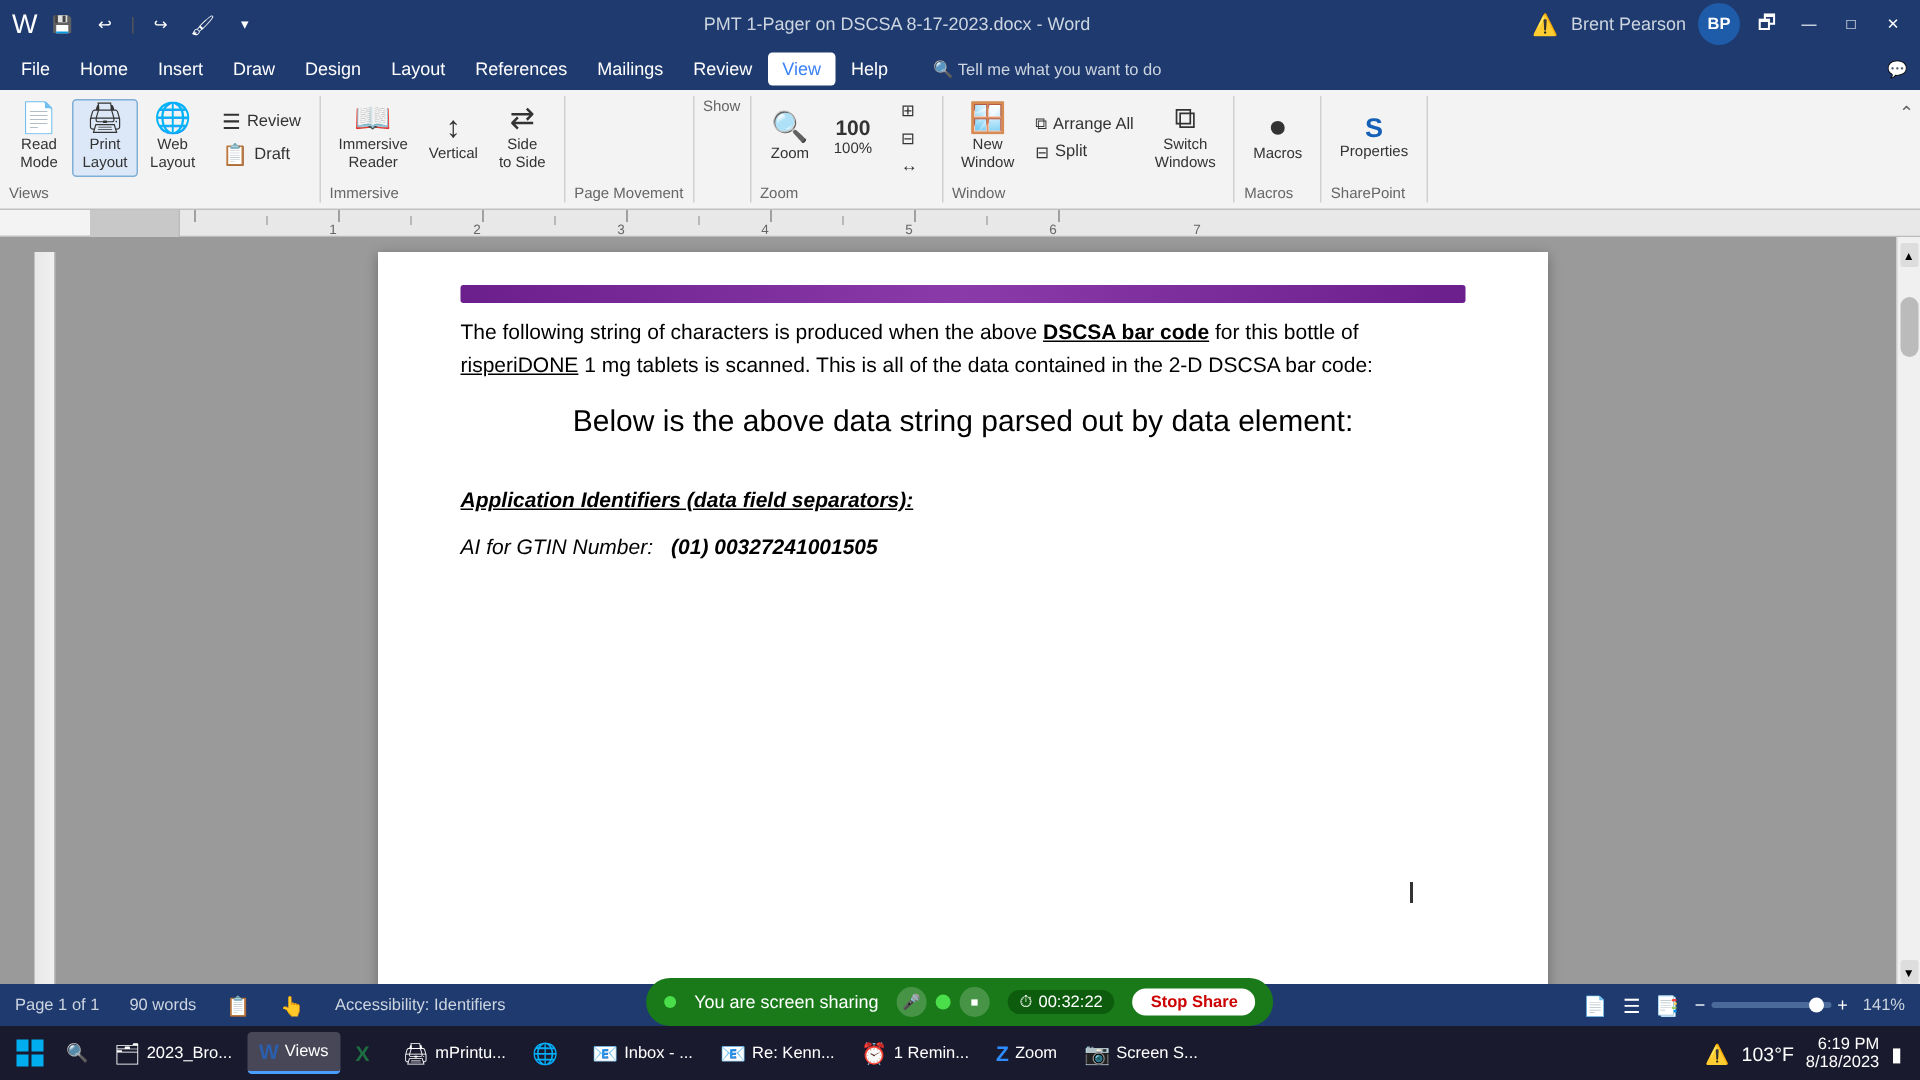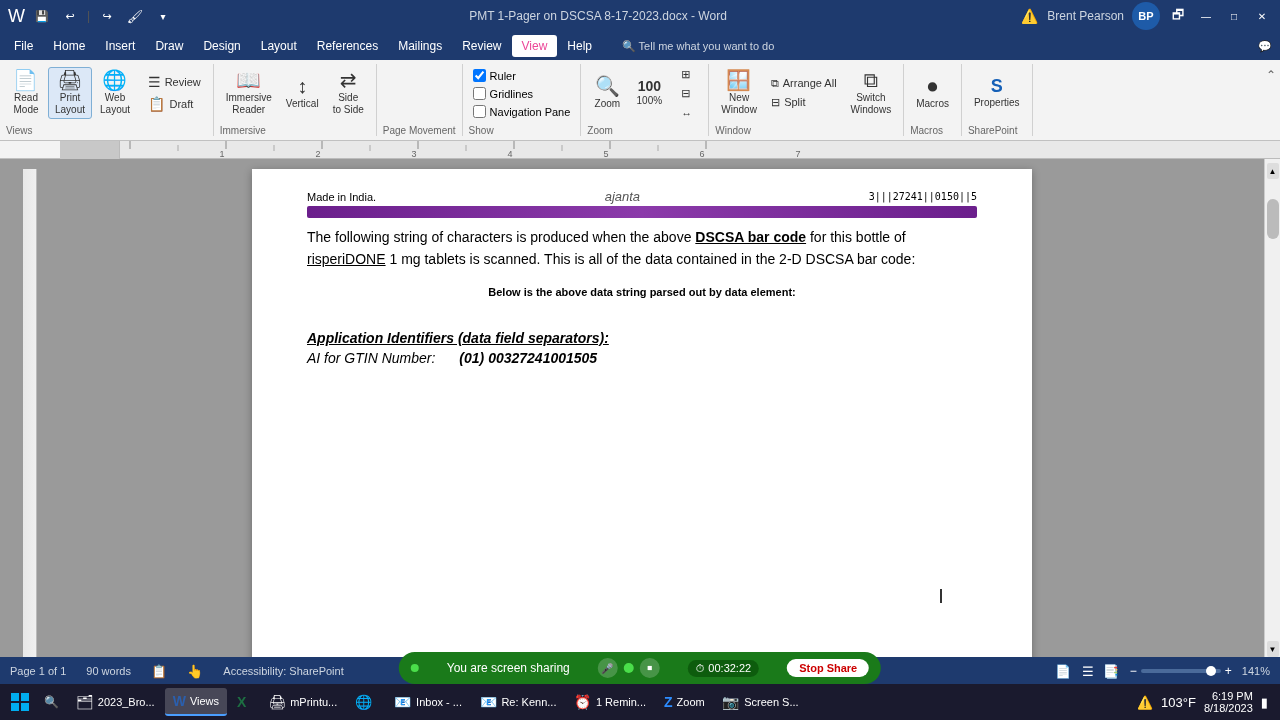--- a/index.html
+++ b/index.html
@@ -28,21 +28,21 @@
       padding: 0 4px;
       background: #1e3a6e;
     }
     .menu-item {
       padding: 4px 10px;
       color: white;
       font-size: 12px;
       cursor: pointer;
       border-radius: 3px;
     }
-    .menu-item.active { background: white; color: #ec4899; }
+    .menu-item.active { background: white; color: #3b82f6; }
 
     #ribbon-content {
       background: #f3f3f3;
       border-bottom: 1px solid #c0c0c0;
       display: flex;
       align-items: stretch;
       padding: 4px 0;
       min-height: 80px;
     }
 
@@ -165,22 +165,22 @@
     .underline { text-decoration: underline; }
     .bold { font-weight: bold; }
     .big-code {
       font-size: 16px;
       font-weight: bold;
       text-align: center;
       margin: 20px 0;
       letter-spacing: 1px;
     }
     .section-header {
-      font-size: 11px;
-      font-weight: bold;
+      font-size: 20px;
+      font-weight: normal;
       text-align: center;
       margin: 15px 0 32px 0;
     }
     .data-row {
       display: flex;
       justify-content: center;
       gap: 30px;
       margin: 10px 0;
       font-size: 14px;
     }
@@ -248,21 +248,21 @@
       bottom: 36px;
       left: 50%;
       transform: translateX(-50%);
       background: #1a7a1a;
       color: white;
       border-radius: 20px;
       height: 32px;
       display: flex;
       align-items: center;
       padding: 0 12px;
-      gap: 28px;
+      gap: 12px;
       font-size: 12px;
       z-index: 100;
     }
     .sharing-dot { width: 8px; height: 8px; background: #4ade4a; border-radius: 50%; }
     .sharing-icons { display: flex; gap: 6px; }
     .sharing-icon { width: 20px; height: 20px; border-radius: 50%; background: rgba(255,255,255,0.2); display: flex; align-items: center; justify-content: center; font-size: 10px; cursor: pointer; }
     .timer-badge { background: #0d5c0d; border-radius: 12px; padding: 2px 8px; font-size: 11px; display: flex; align-items: center; gap: 4px; }
     .stop-share-btn {
       background: white;
       color: #cc0000;
@@ -372,34 +372,20 @@
     <div class="ribbon-group-label">Immersive</div>
   </div>
 
   <div class="ribbon-group">
     <div class="ribbon-group-buttons">
     </div>
     <div class="ribbon-group-label">Page Movement</div>
   </div>
 
   <div class="ribbon-group">
-    <div class="ribbon-group-buttons" style="flex-direction:column; align-items:flex-start; gap:3px; padding:4px 2px;">
-      <label class="checkbox-item">
-        <input type="checkbox" checked="" style=""> 
-          <span>Ruler</span>
-      </label>
-      <label class="checkbox-item">
-        <input type="checkbox" style=""> 
-          <span>Gridlines</span>
-      </label>
-      <label class="checkbox-item">
-        <input type="checkbox" style=""> 
-          <span>Navigation Pane</span>
-      </label>
-    </div>
     <div class="ribbon-group-label">Show</div>
   </div>
 
   <div class="ribbon-group">
     <div class="ribbon-group-buttons">
       <div class="ribbon-btn">
         <span class="icon">🔍</span>
         <span class="label">Zoom</span>
       </div>
       <div class="ribbon-btn">
@@ -507,25 +493,20 @@
 </div>
 
 <div id="doc-area">
   <div id="left-margin">
     <div style="width:14px; background: linear-gradient(to right, #e8e8e8, #f0f0f0); height:100%; border-right:1px solid #bbb;"></div>
   </div>
 
   <div id="doc-scroll">
     <div id="doc-page">
 
-      <div style="display:flex; justify-content:space-between; align-items:center; margin-bottom:2px; font-size:11px;">
-        <span>Made in India.</span>
-        <span style="font-style:italic; font-size:13px; color:#555;">ajanta</span>
-        <span style="font-family:monospace; font-size:10px;">3|||27241||0150||5</span>
-      </div>
 
       <div class="purple-bar"></div>
 
       <p class="doc-text">
         <span>The following string of characters is produced when the above </span>
         <span class="underline bold">DSCSA bar code</span>
         <span> for this bottle of </span>
         <span class="underline">risperiDONE</span>
         <span> 1 mg tablets is scanned.  This is all of the data contained in the 2-D DSCSA bar code:</span>
       </p>
@@ -533,21 +514,21 @@
 
       <div class="section-header">Below is the above data string parsed out by data element:</div>
 
 
       <div style="position:absolute; right:90px; top:420px; width:2px; height:14px; background:#333;"></div>
 
       <div class="app-id-section" style="margin-top:30px;">
         <div style="display:flex; align-items:baseline; gap:6px;">
           <span class="app-id-header">Application Identifiers (data field separators):</span>
         </div>
-        <div style="display:flex; align-items:baseline; gap:24px; margin-top:4px;text-align:center;">
+        <div style="display:flex; align-items:baseline; gap:12px; margin-top:15px;text-align:center;">
           <span class="app-id-sub">AI for GTIN Number:</span>
           <span class="app-id-sub bold">(01) 00327241001505</span>
         </div>
       </div>
 
     </div>
   </div>
 
   <div id="right-margin"></div>
   <div id="scrollbar-v">
@@ -560,21 +541,21 @@
     </div>
   </div>
 </div>
 
 <div id="status-bar">
   <div id="status-left">
     <span class="status-item">Page 1 of 1</span>
     <span class="status-item">90 words</span>
     <span style="font-size:13px;">📋</span>
     <span style="font-size:13px;">👆</span>
-    <span class="status-item">Accessibility: SharePoint</span>
+    <span class="status-item">Accessibility: Identifiers</span>
   </div>
   <div id="status-right">
     <span style="cursor:pointer; font-size:13px;">📄</span>
     <span style="cursor:pointer; font-size:13px;">☰</span>
     <span style="cursor:pointer; font-size:13px;">📑</span>
     <div class="zoom-bar">
       <span style="cursor:pointer; font-size:12px;">−</span>
       <div class="zoom-slider">
         <div class="zoom-thumb"></div>
       </div>

